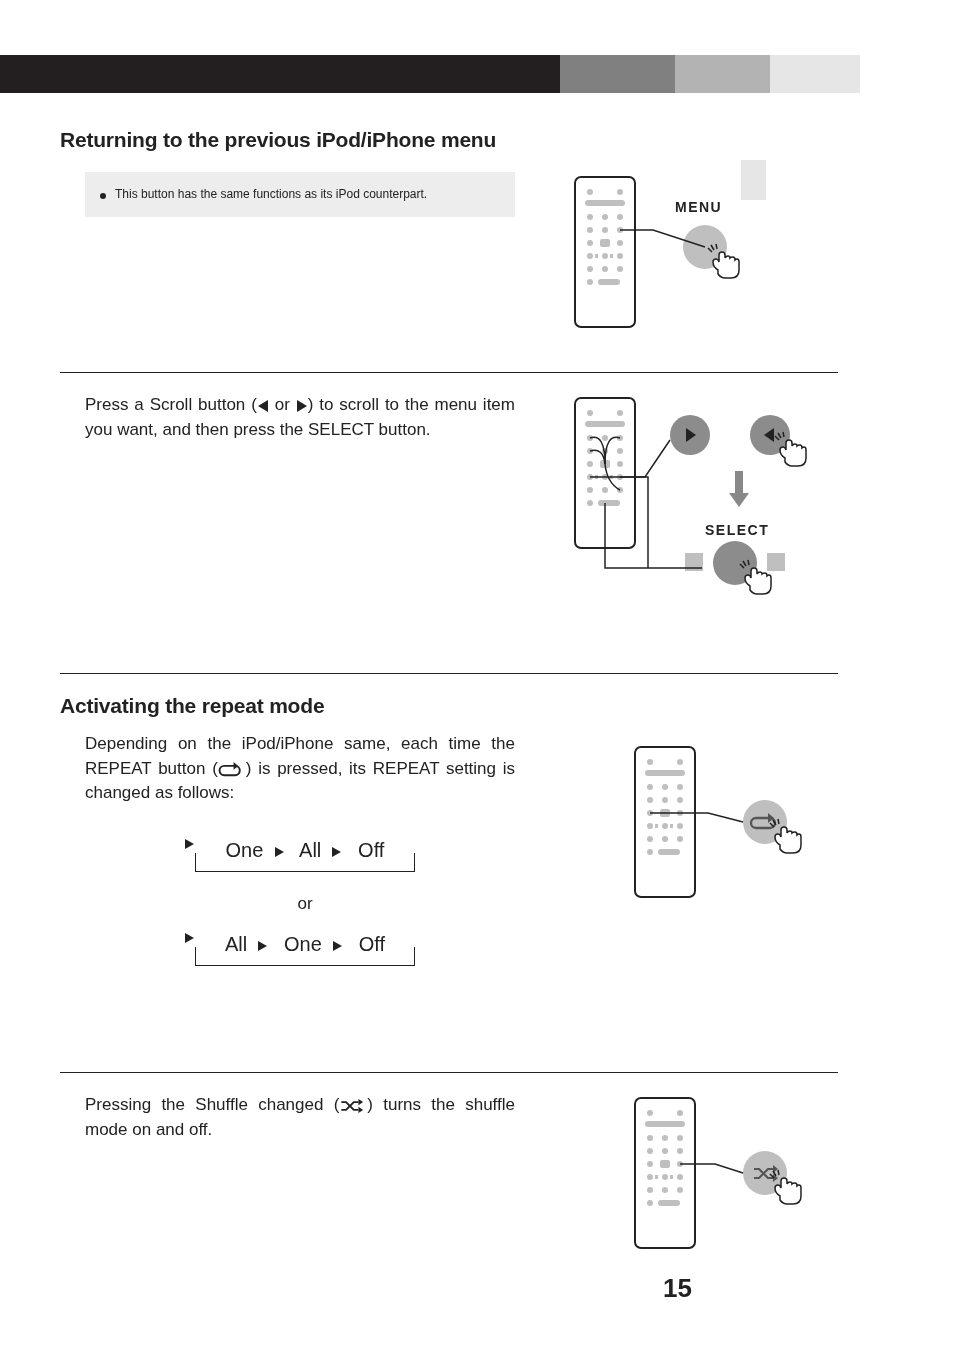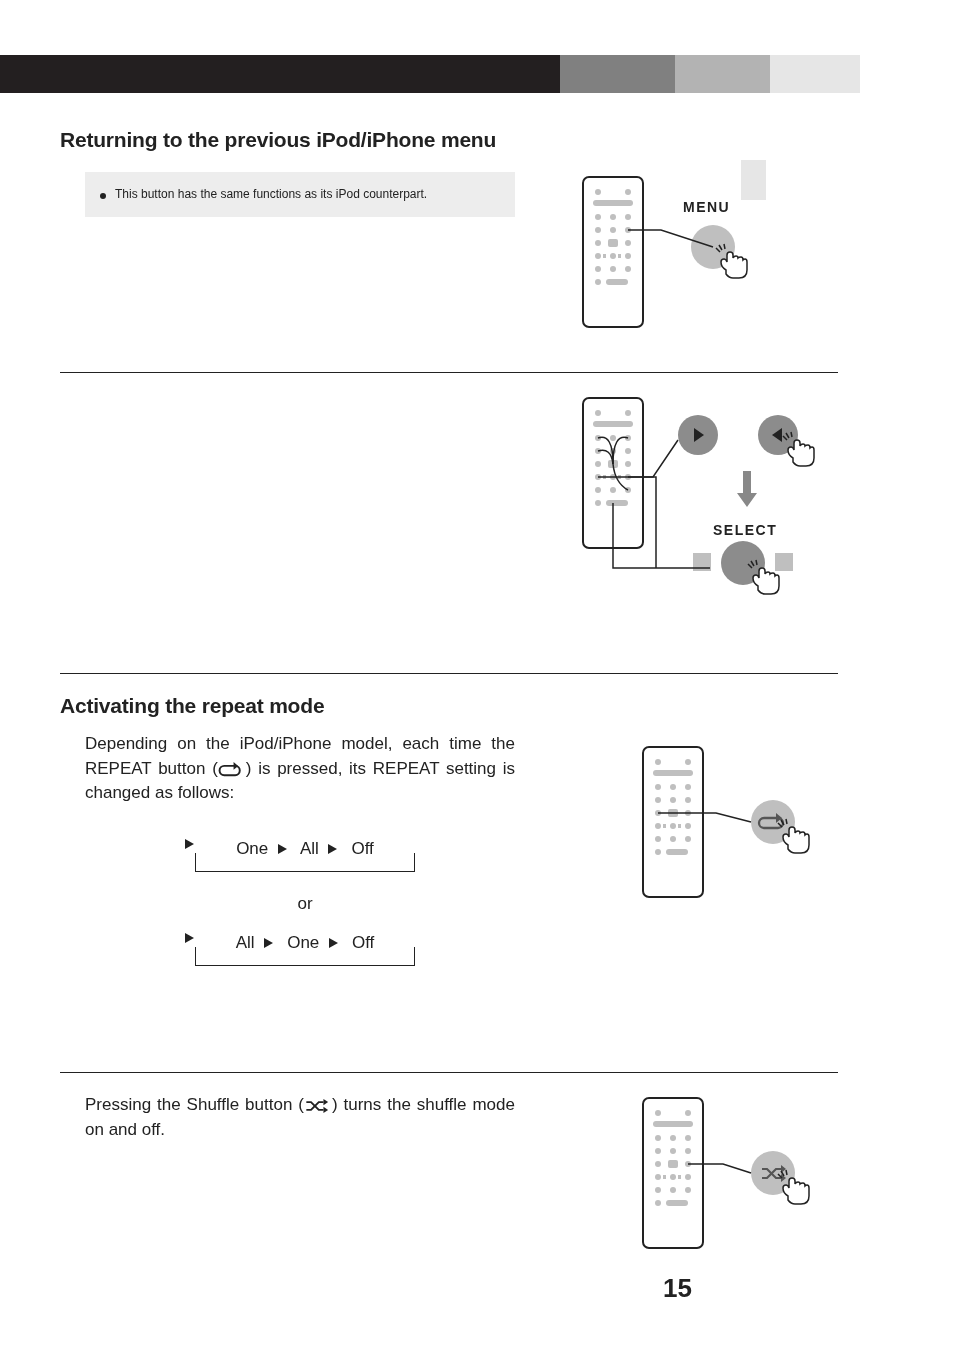--- a/index.html
+++ b/index.html
@@ -89,35 +89,35 @@
     width:28px; height:18px;
   }
   hr.rule {
     border:none;
     border-top:1.5px solid #222;
     margin: 30px 0 20px 0;
     width:778px;
   }
   .diagram {
     position:absolute;
-    right:0;
+    right:8px;
   }
   .page-number {
     position:absolute;
     right:74px;
     bottom:50px;
     font-weight:700;
     font-size:26px;
   }
   .cycle {
     position:relative;
     width:230px;
     height:50px;
     margin: 7px auto 6px auto;
-    font-size:17px;
+    font-size:20px;
   }
   .cycle .arr {
     display:inline-block;
     width:0; height:0;
     border-top:5px solid transparent;
     border-bottom:5px solid transparent;
     border-left:9px solid #222;
     vertical-align:middle;
   }
   .cycle-line {
@@ -219,20 +219,23 @@
             <path d="M8 18 q-5 -3 -5 -8 q0 -3 3 -3 q2 0 3 3 l0 -7 q0 -3 3 -3 q3 0 3 3 l0 3 q1 -2 3 -2 q2 0 2 2 q1 -1 3 -1 q2 0 2 3 q1 -1 2 -1 q2 0 2 3 l0 8 q0 8 -8 8 l-6 0 q-4 0 -7 -4 z" fill="#fff" stroke="#222" stroke-width="1.5"></path>
             <path d="M-2 -4 l4 4 M1 -7 l3 5 M6 -8 l1 5" stroke="#222" stroke-width="1.5" fill="none"></path>
           </g>
         </svg>
       </div>
     </div>
 
     <hr class="rule">
 
     <div style="position:relative; min-height:250px;">
+      <div class="body-col">
+        <span>Press a Scroll button (</span><span class="tri l"></span><span> or </span><span class="tri r"></span><span>) to scroll to the menu item you want, and then press the SELECT button.</span>
+      </div>
       <div class="diagram" style="top:0; width:260px;">
         <svg width="260" height="250" viewBox="0 0 260 250">
           <rect x="5" y="5" width="60" height="150" rx="6" class="remote-body"></rect>
           <circle cx="20" cy="20" r="3" class="dot"></circle>
             <circle cx="50" cy="20" r="3" class="dot"></circle>
           <rect x="15" y="28" width="40" height="6" rx="3" class="oval"></rect>
           <circle cx="20" cy="45" r="3" class="dot"></circle>
             <circle cx="35" cy="45" r="3" class="dot"></circle>
             <circle cx="50" cy="45" r="3" class="dot"></circle>
           <circle cx="20" cy="58" r="3" class="dot"></circle>
@@ -279,21 +282,21 @@
           </g>
         </svg>
       </div>
     </div>
 
     <hr class="rule">
 
     <h2 class="section">Activating the repeat mode</h2>
     <div style="position:relative; min-height:310px;">
       <div class="body-col">
-        <span>Depending on the iPod/iPhone model, each time the REPEAT button (</span><svg class="inline-ic" viewBox="0 0 36 22">
+        <span>Depending on the iPod/iPhone same, each time the REPEAT button (</span><svg class="inline-ic" viewBox="0 0 36 22">
             <path d="M8 7 h14 a6 6 0 0 1 0 12 h-14 a6 6 0 0 1 0 -12" fill="none" stroke="#222" stroke-width="2.5"></path>
             <path d="M20 2 l6 5 l-6 5 z" fill="#222"></path>
           </svg><span>) is pressed, its REPEAT setting is changed as follows:</span>
       </div>
       <div style="margin-left:80px; margin-top:28px; width:330px;">
         <div class="cycle">
           <span class="cycle-lead arr"></span>
           <div class="cycle-line">
             <span>One</span>&nbsp;&nbsp;<span class="arr"></span>&nbsp;&nbsp;
             <span>All</span>&nbsp;&nbsp;<span class="arr"></span>&nbsp;&nbsp;
@@ -348,21 +351,21 @@
             <path d="M-2 -4 l4 4 M1 -7 l3 5 M6 -8 l1 5" stroke="#222" stroke-width="1.5" fill="none"></path>
           </g>
         </svg>
       </div>
     </div>
 
     <hr class="rule">
 
     <div style="position:relative; min-height:180px;">
       <div class="body-col">
-        <span>Pressing the Shuffle button (</span><svg class="inline-ic" viewBox="0 0 36 22">
+        <span>Pressing the Shuffle changed (</span><svg class="inline-ic" viewBox="0 0 36 22">
           <path d="M3 6 h6 l10 10 h6" fill="none" stroke="#222" stroke-width="2.5"></path>
           <path d="M3 16 h6 l10 -10 h6" fill="none" stroke="#222" stroke-width="2.5"></path>
           <path d="M25 2 l6 4 l-6 4 z" fill="#222"></path>
           <path d="M25 12 l6 4 l-6 4 z" fill="#222"></path>
         </svg><span>) turns the shuffle mode on and off.</span>
       </div>
       <div class="diagram" style="top:0; width:200px;">
         <svg width="200" height="170" viewBox="0 0 200 170">
           <rect x="5" y="5" width="60" height="150" rx="6" class="remote-body"></rect>
           <circle cx="20" cy="20" r="3" class="dot"></circle>

